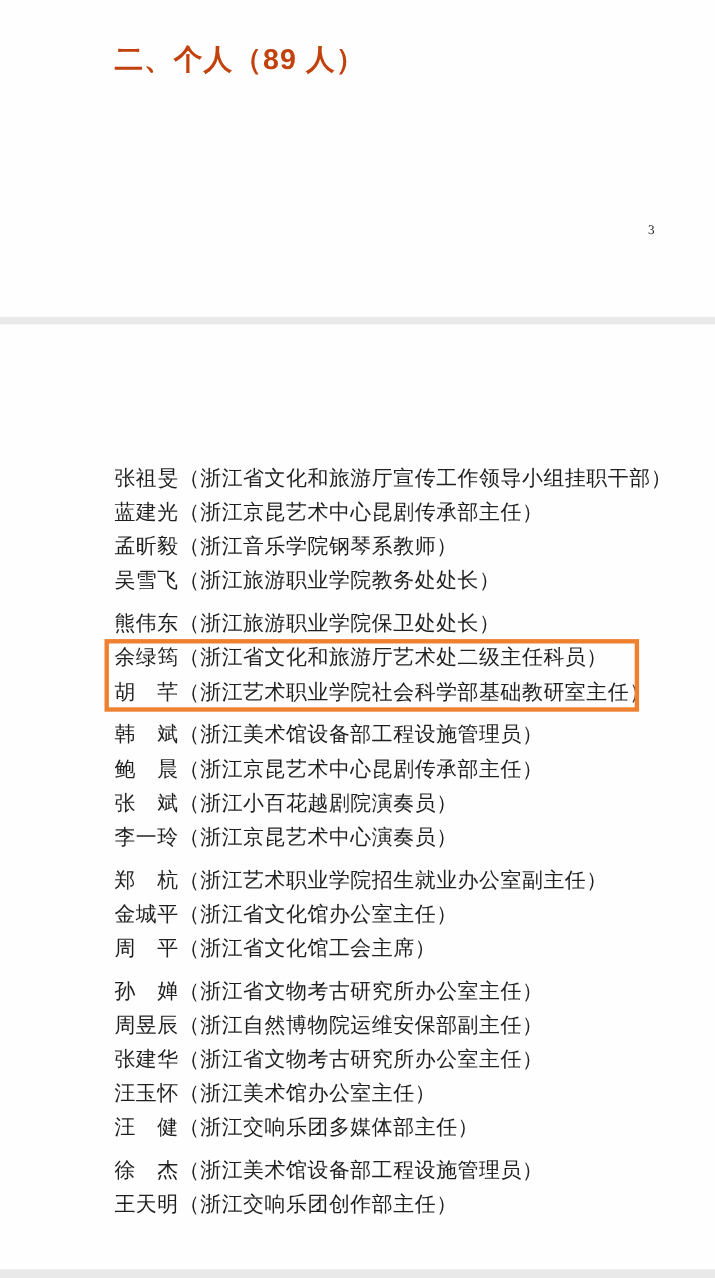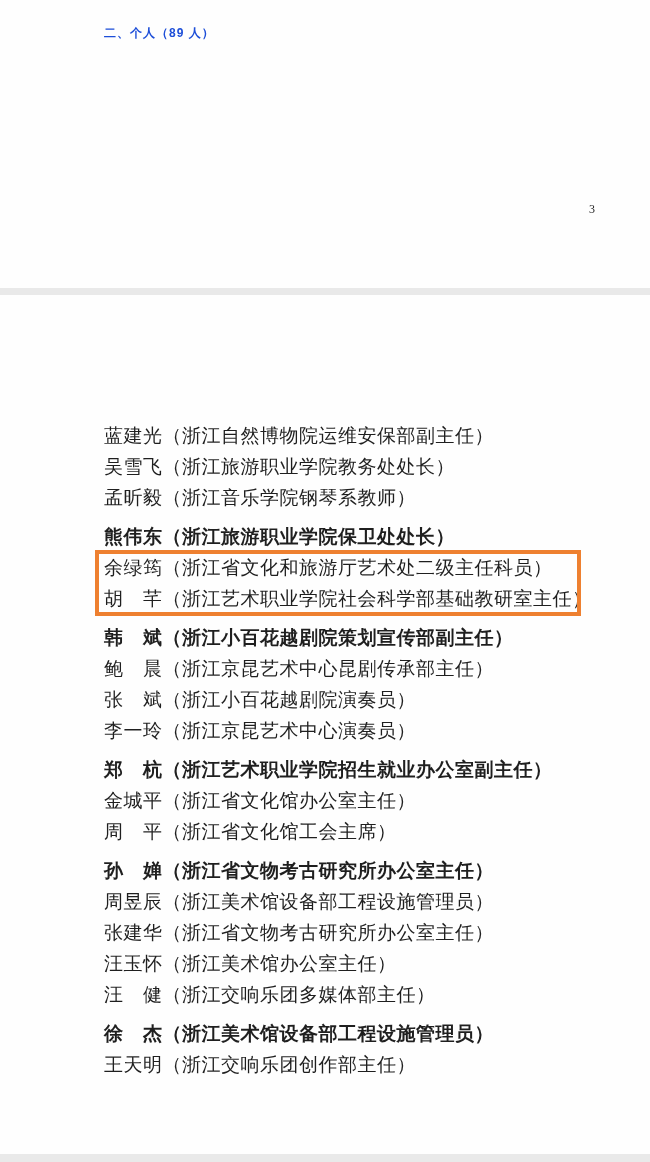--- a/index.html
+++ b/index.html
@@ -22,24 +22,24 @@
     position: absolute;
     top: 0; left: 0;
     width: 650px; height: 288px;
     background: #fefefe;
   }
   .doc-heading {
     position: absolute;
     left: 104px; top: 15px;
     font-family: "Liberation Sans", "DejaVu Sans", sans-serif;
     font-weight: 700;
-    font-size: 12px;
+    font-size: 26px;
     letter-spacing: 1px;
     white-space: pre;
-    color: #1d4ed8;
+    color: #c2410c;
   }
   .p1-list {
     position: absolute;
     left: 104px; top: 49px;
   }
   .entry {
     font-size: 19px;
     letter-spacing: 0.5px;
     white-space: pre;
     color: #1f1f1f;
@@ -65,21 +65,21 @@
     top: 295px; left: 0;
     width: 650px; height: 859px;
     background: #fefefe;
   }
   .p2-list {
     position: absolute;
     left: 104px; top: 125px; 
     width: 540px;
   }
   .p2-list .entry { height: 31px; line-height: 31px; }
-  .entry.gap-before { margin-top: 8px; font-weight: bold; }
+  .entry.gap-before { margin-top: 8px; }
   .highlight-group {
     position: relative;
     margin-top: 0;
   }
   .highlight-box {
     position: absolute;
     left: -9px;           
     top: -2px;
     width: 486px;
     height: 66px;
@@ -98,40 +98,41 @@
 
 
     <div class="page-number">3</div>
   </section>
 
   <div class="gap-band gap-top"></div>
 
   <section class="page2">
     <div class="p2-list">
 
-      <div class="entry">蓝建光（浙江自然博物院运维安保部副主任）</div>
+      <div class="entry">张祖旻（浙江省文化和旅游厅宣传工作领导小组挂职干部）</div>
+      <div class="entry">蓝建光（浙江京昆艺术中心昆剧传承部主任）</div>
+      <div class="entry">孟昕毅（浙江音乐学院钢琴系教师）</div>
       <div class="entry">吴雪飞（浙江旅游职业学院教务处处长）</div>
-      <div class="entry">孟昕毅（浙江音乐学院钢琴系教师）</div>
       <div class="entry gap-before">熊伟东（浙江旅游职业学院保卫处处长）</div>
 
       <div class="highlight-group">
         <div class="highlight-box"></div>
         <div class="entry">余绿筠（浙江省文化和旅游厅艺术处二级主任科员）</div>
         <div class="entry">胡　芊（浙江艺术职业学院社会科学部基础教研室主任）</div>
       </div>
 
-      <div class="entry gap-before">韩　斌（浙江小百花越剧院策划宣传部副主任）</div>
+      <div class="entry gap-before">韩　斌（浙江美术馆设备部工程设施管理员）</div>
       <div class="entry">鲍　晨（浙江京昆艺术中心昆剧传承部主任）</div>
       <div class="entry">张　斌（浙江小百花越剧院演奏员）</div>
       <div class="entry">李一玲（浙江京昆艺术中心演奏员）</div>
       <div class="entry gap-before">郑　杭（浙江艺术职业学院招生就业办公室副主任）</div>
       <div class="entry">金城平（浙江省文化馆办公室主任）</div>
       <div class="entry">周　平（浙江省文化馆工会主席）</div>
       <div class="entry gap-before">孙　婵（浙江省文物考古研究所办公室主任）</div>
-      <div class="entry">周昱辰（浙江美术馆设备部工程设施管理员）</div>
+      <div class="entry">周昱辰（浙江自然博物院运维安保部副主任）</div>
       <div class="entry">张建华（浙江省文物考古研究所办公室主任）</div>
       <div class="entry">汪玉怀（浙江美术馆办公室主任）</div>
       <div class="entry">汪　健（浙江交响乐团多媒体部主任）</div>
       <div class="entry gap-before">徐　杰（浙江美术馆设备部工程设施管理员）</div>
       <div class="entry">王天明（浙江交响乐团创作部主任）</div>
     </div>
   </section>
 
   <div class="gap-band gap-bottom"></div>
 

